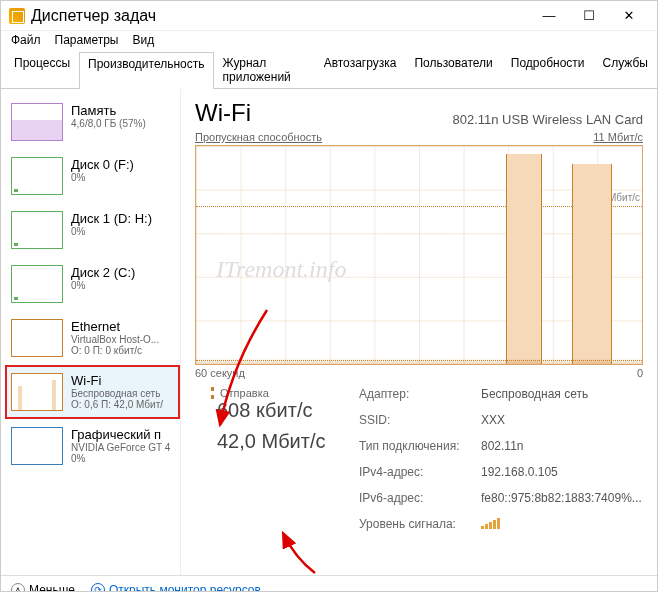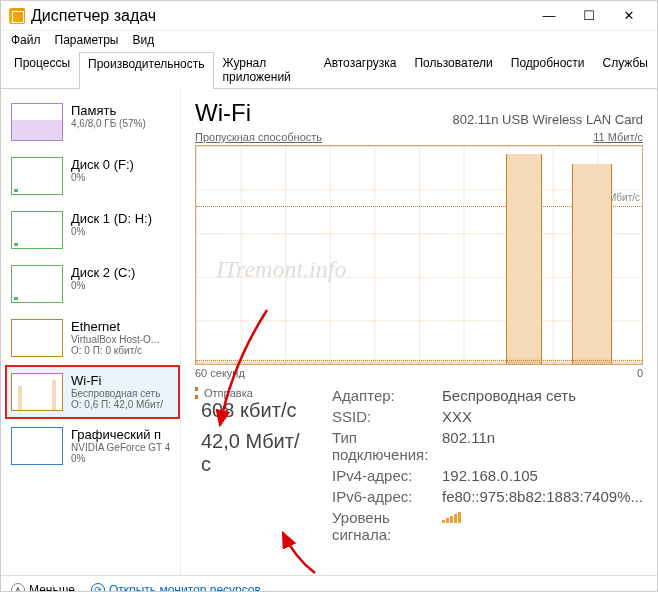--- a/index.html
+++ b/index.html
@@ -56,25 +56,25 @@
 .chart .dashlabel { position:absolute; right:2px; top:46px; font-size:10px; color:#888; }
 .chart .watermark { position:absolute; left:20px; top:110px; font-size:24px; color:#ddd; font-family: Georgia, serif; font-style:italic; pointer-events:none; }
 .chart .spike1 { position:absolute; right:100px; bottom:0; width:36px; height:210px; background:#f5d9b8; border-left:1px solid #c9802b; border-right:1px solid #c9802b; }
 .chart .spike2 { position:absolute; right:30px; bottom:0; width:40px; height:200px; background:#f5d9b8; border-left:1px solid #c9802b; border-right:1px solid #c9802b; }
 .chart .baseline { position:absolute; left:0; right:0; bottom:0; height:6px; background:linear-gradient(to top, rgba(201,128,43,.3), transparent); }
 .chart .dashed-send{position:absolute;left:0;right:0;bottom:3px;border-top:1px dotted #c9802b;}
 .time-labels { display:flex; justify-content:space-between; font-size:11px; color:#666; margin:2px 0 8px; }
 
 .stats { display:flex; gap:24px; }
 .left-stats { width:140px; }
-.stat-block { margin-bottom:8px; }
+.stat-block { margin-bottom:8px;margin-left:16px; }
 .stat-label { font-size:11px; color:#666; border-left:3px dotted #c9802b; padding-left:6px; }
 .stat-label.recv { border-left:3px solid #c9802b; }
 .stat-value { font-size:20px; color:#444; padding-left:6px; }
-.right-stats { display:grid; grid-template-columns:110px auto; row-gap:4px; font-size:15px; color:#555; }
+.right-stats { display:grid; grid-template-columns:110px auto; row-gap:4px; font-size:12px; color:#555;gap:12px; }
 .right-stats .k { color:#666; }
 .signal { display:inline-flex; gap:1px; align-items:flex-end; height:12px;}
 .signal i{width:3px;background:#e8a23c;display:inline-block;}
 .signal i:nth-child(1){height:3px}
 .signal i:nth-child(2){height:5px}
 .signal i:nth-child(3){height:7px}
 .signal i:nth-child(4){height:9px}
 .signal i:nth-child(5){height:11px}
 
 .footer { height:28px; border-top:1px solid #ddd; display:flex; align-items:center; gap:16px; padding:0 10px; font-size:12px; }

